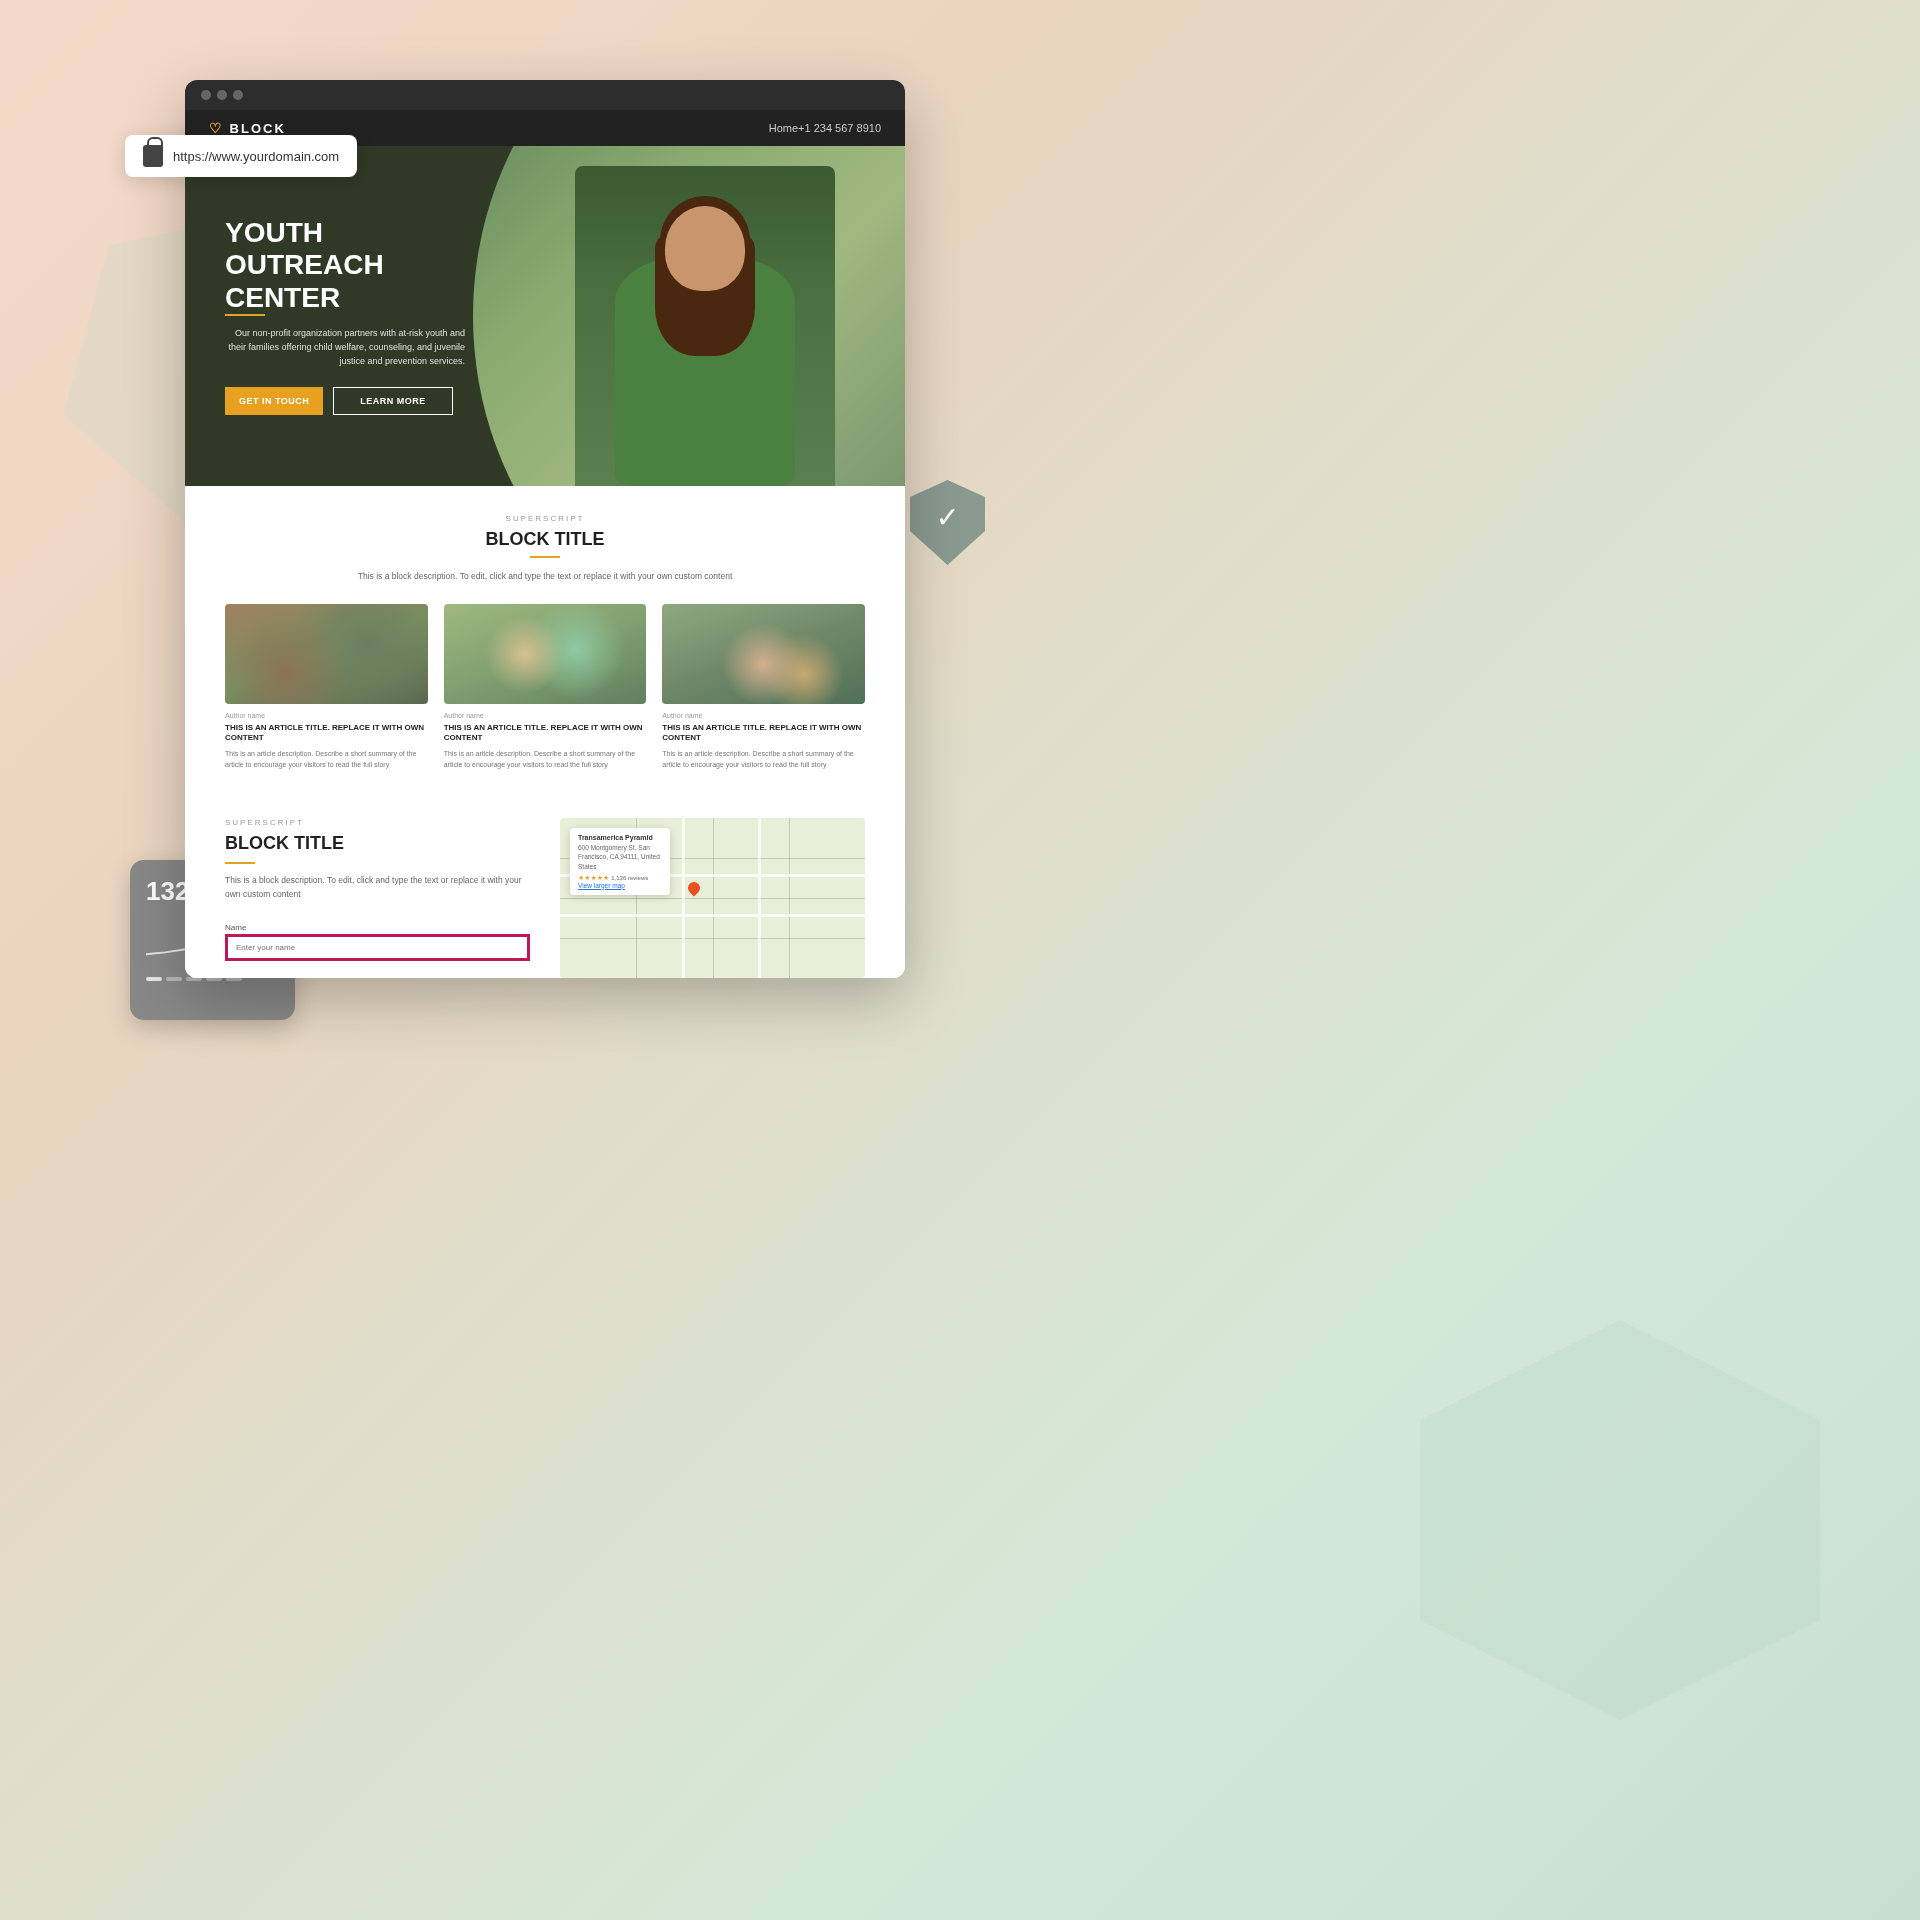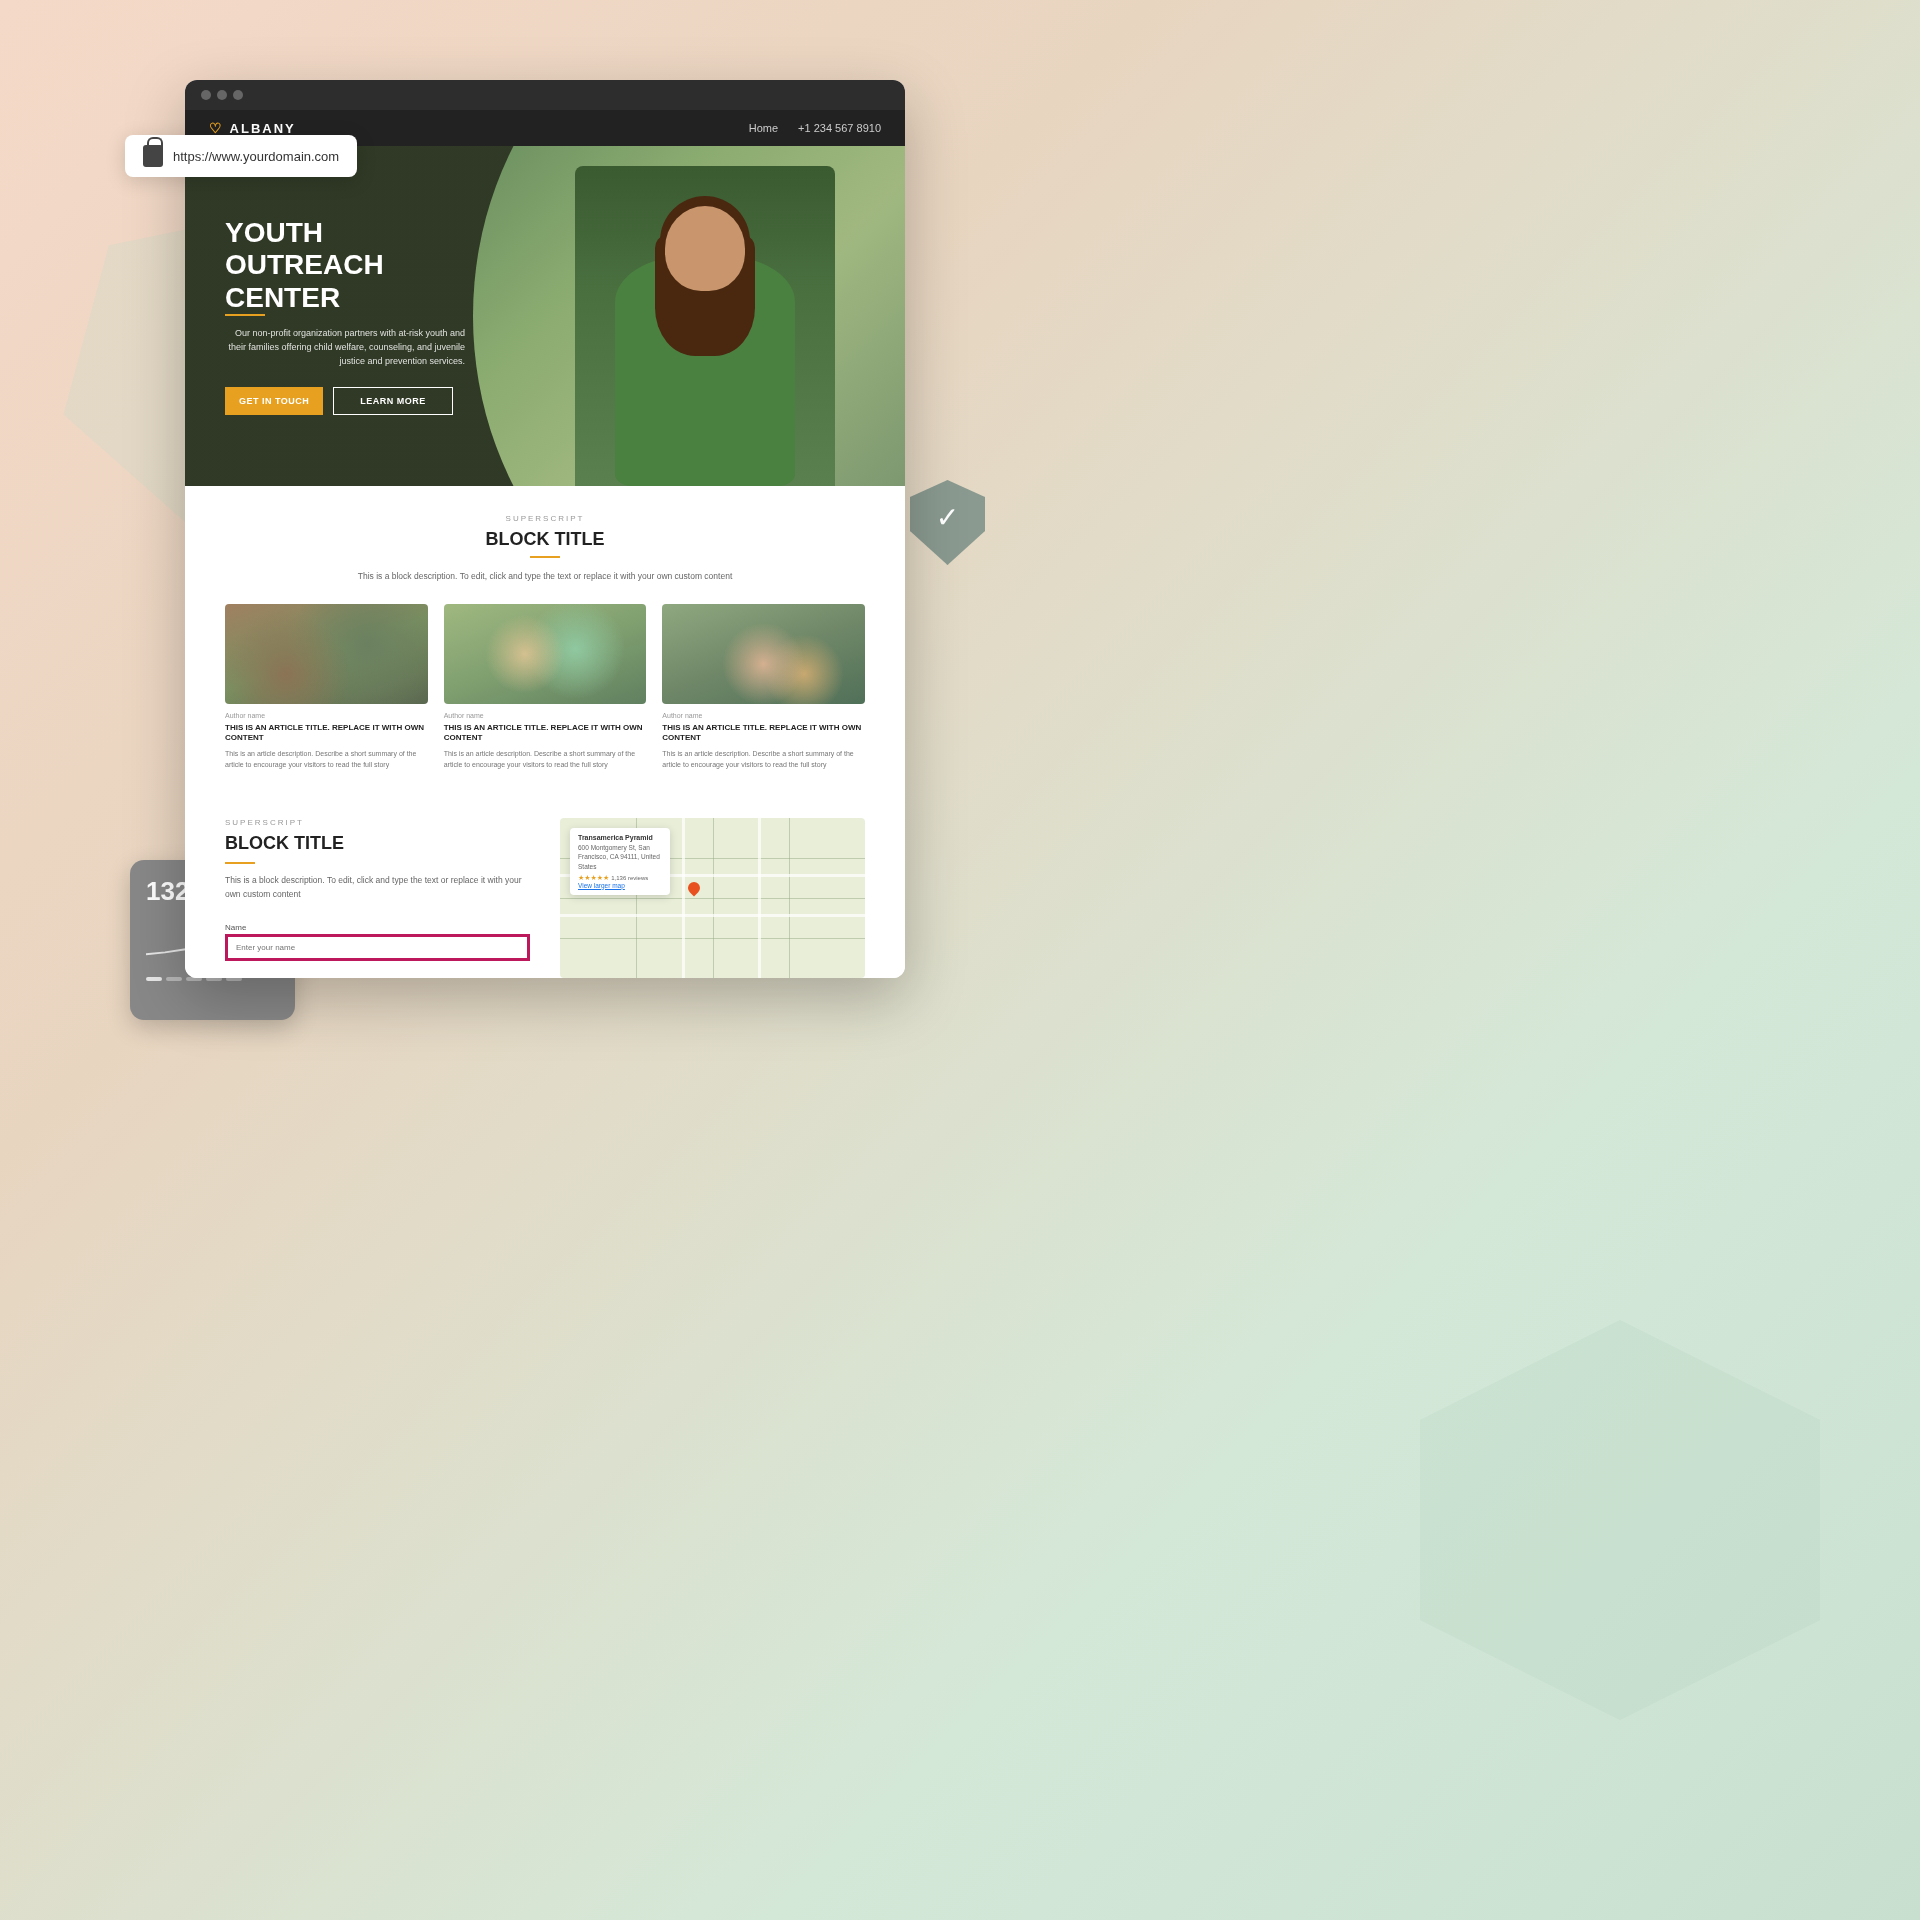--- a/index.html
+++ b/index.html
@@ -80,21 +80,20 @@
       font-size: 13px;
       font-weight: bold;
       letter-spacing: 2px;
     }
     .logo-heart {
       color: #e8a020;
       font-size: 14px;
     }
     .nav-links {
       display: flex;
-      gap: 20px;
       color: #ccc;
       font-size: 11px;
     }
 
     
     .hero-section {
       position: relative;
       height: 340px;
       background: linear-gradient(to right, rgba(30,30,20,0.7) 45%, rgba(30,30,20,0.1) 100%),
                   #5a7a50;
@@ -541,21 +540,21 @@
     <div class="browser-dots">
       <div class="browser-dot"></div>
       <div class="browser-dot"></div>
       <div class="browser-dot"></div>
     </div>
   </div>
 
   <div class="site-nav">
     <div class="site-logo">
       <span class="logo-heart">♡</span>
-      <span>ALBANY</span>
+      <span>BLOCK</span>
     </div>
     <div class="nav-links">
       <span>Home</span>
       <span>+1 234 567 8910</span>
     </div>
   </div>
 
   <div class="hero-section">
     <div class="hero-bg"></div>
 

